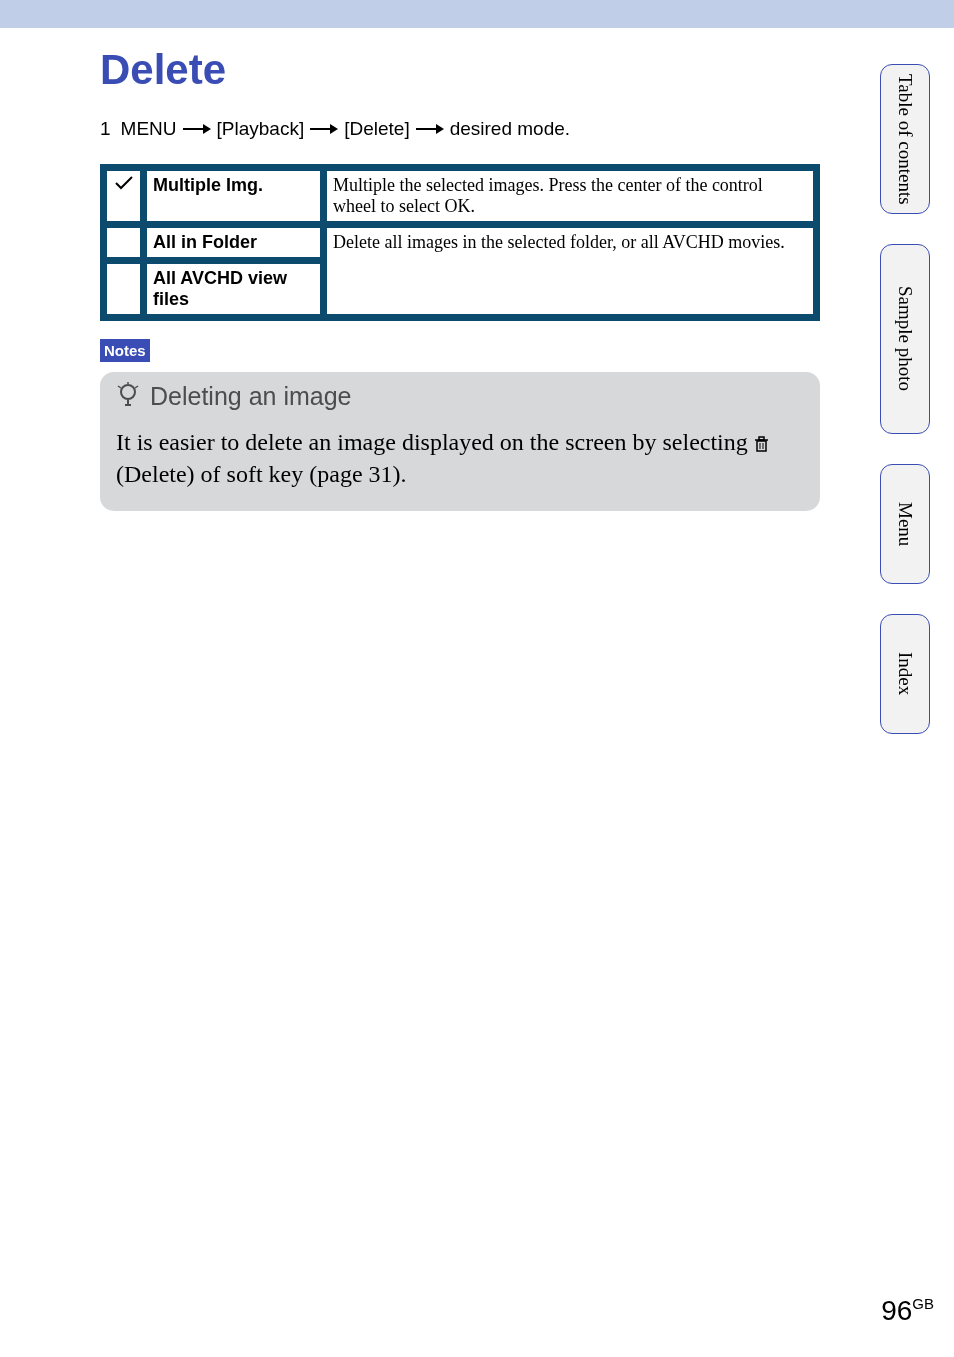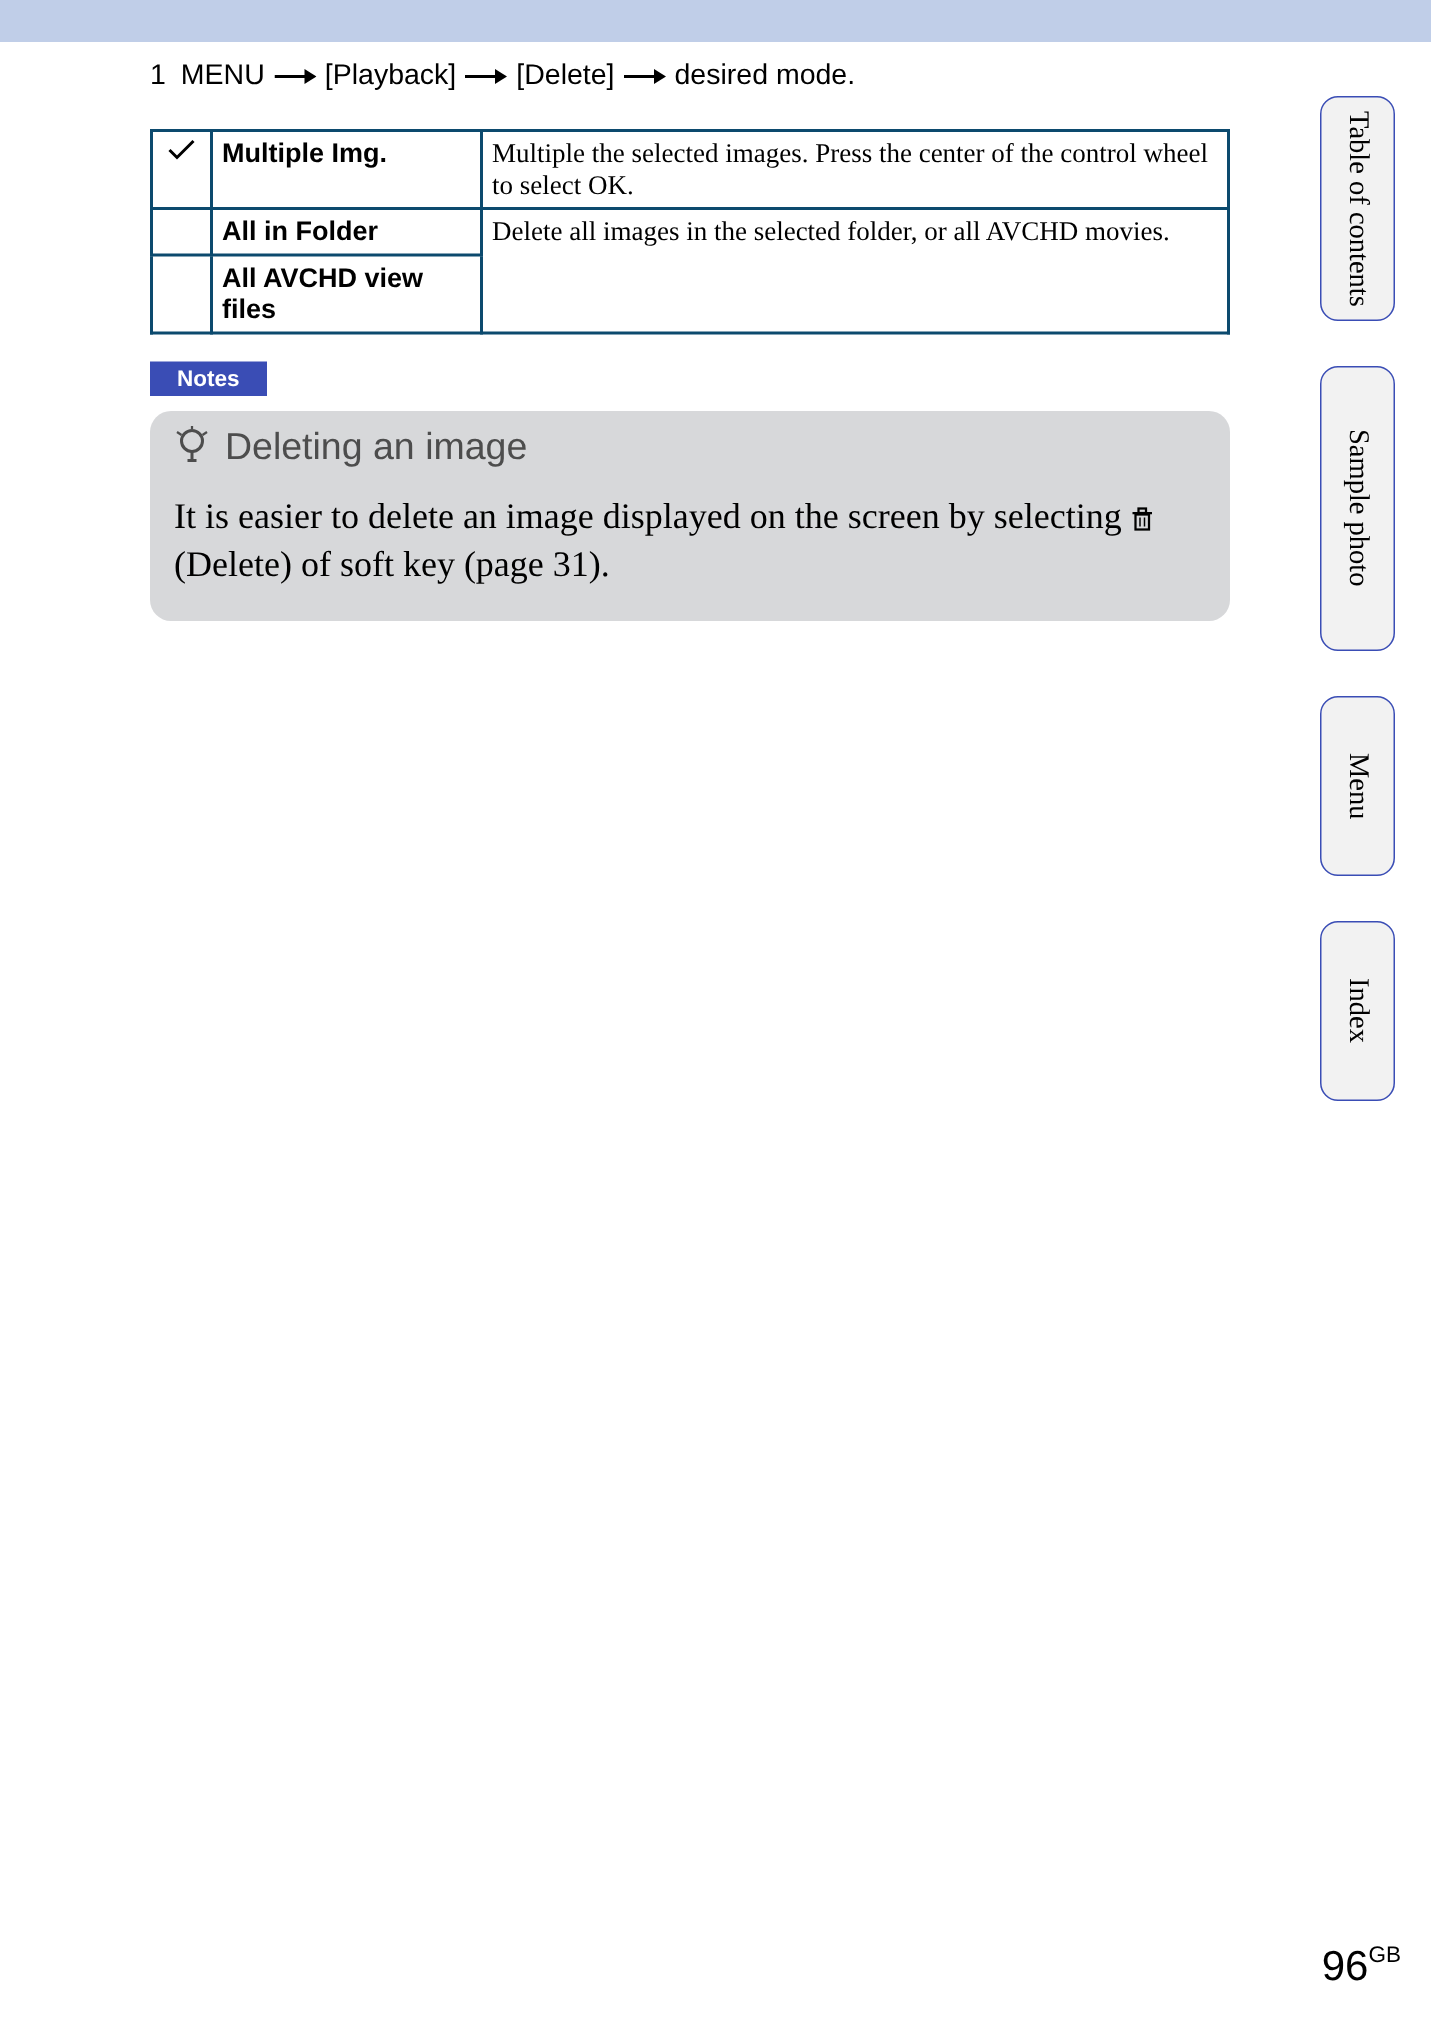--- a/index.html
+++ b/index.html
@@ -44,21 +44,21 @@
     .arrow-icon {
       display: inline-flex;
       align-items: center;
     }
     table.options {
       border-collapse: collapse;
       width: 720px;
       margin-bottom: 18px;
     }
     table.options td {
-      border: 2px solid #0c4a6e;
+      border: 7px solid #0c4a6e;
       vertical-align: top;
       padding: 4px 6px;
       font-size: 18px;
     }
     table.options td.check-col {
       width: 40px;
       text-align: center;
     }
     table.options td.label-col {
       width: 180px;
@@ -68,21 +68,21 @@
     table.options td.desc-col {
       font-family: "Times New Roman", Times, serif;
     }
     .notes-label {
       display: inline-block;
       background: #3a4db5;
       color: #fff;
       font-family: Arial, Helvetica, sans-serif;
       font-weight: bold;
       font-size: 15px;
-      padding: 3px 18px;
+      padding: 3px 4px;
       margin-left: 0;
       margin-bottom: 10px;
     }
     .note-item {
       font-size: 17px;
       margin-left: 2px;
       margin-bottom: 18px;
     }
     .note-item::before {
       content: "• ";
@@ -150,20 +150,21 @@
       vertical-align: top;
     }
   </style>
 </head>
 <body>
 
 <div class="topbar"></div>
 
 <div class="content">
 
+  <h1 class="page-title">Delete</h1>
 
 
   <div class="step-line">
     <span class="step-num">1</span>
     <span>MENU</span>
     <span class="arrow-icon">
       <svg width="28" height="12" viewBox="0 0 28 12">
           <line x1="0" y1="6" x2="22" y2="6" stroke="#000" stroke-width="2"></line>
           <polygon points="20,1 28,6 20,11" fill="#000"></polygon>
         </svg>

